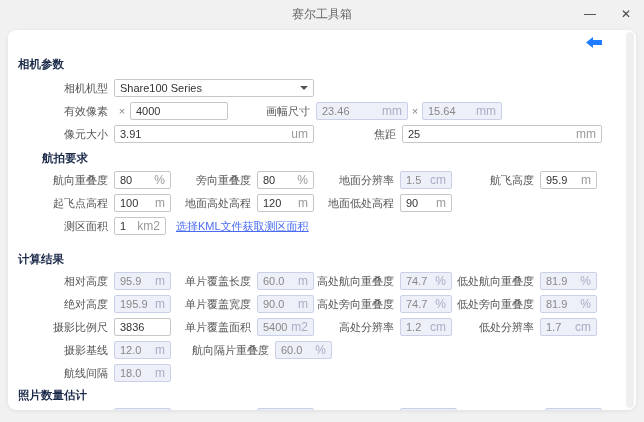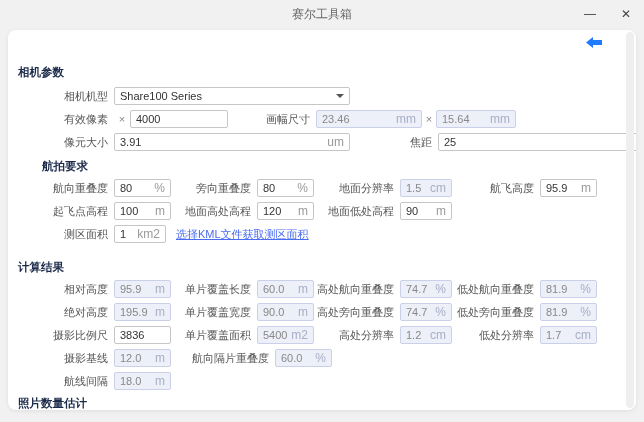--- a/index.html
+++ b/index.html
@@ -17,36 +17,36 @@
             color:#444; font-size:12px; cursor:default; }
   
   .card { position:absolute; left:8px; right:8px; top:30px; bottom:12px;
           background:#fff; border-radius:8px; box-shadow:0 1px 4px rgba(0,0,0,.08);
           padding:5px 4px 0 10px; overflow:hidden; }
   .scroll-track { position:absolute; top:2px; bottom:2px; right:2px; width:8px;
           background:#efefef; border-radius:4px; }
   .content { margin-right:14px; }
   .topbar { height:14px; display:flex; justify-content:flex-end; padding-right:16px; align-items:center; }
   .back-ic { width:16px; height:11px; }
-  .headrow { display:flex; justify-content:space-between; align-items:center; margin-top:16px; padding-right:16px; }
+  .headrow { display:flex; justify-content:space-between; align-items:center; margin-top:8px; padding-right:16px; }
   .sec-title { font-weight:bold; color:#1c2b4a; font-size:11.5px; }
   a.lnk { color:#4a6cf2; text-decoration:underline; font-size:11px; cursor:pointer; }
   
   .row { display:flex; align-items:center; margin-top:5px; }
   .lbl { text-align:right; color:#555; padding-right:6px; flex-shrink:0; white-space:nowrap; }
   .lbl-a{ width:96px; } .lbl-b{ width:86px; } .lbl-c{ width:86px; } .lbl-d{ width:88px; }
   .field { height:18px; border:1px solid #c6c6c6; border-radius:2px; background:#fff;
            display:flex; align-items:center; padding:0 5px; flex-shrink:0; }
   .field .val { flex:1; color:#333; white-space:nowrap; overflow:hidden; }
   .field .unit { color:#999; font-size:12px; margin-left:3px; flex-shrink:0; }
   .field.ro { background:#edf0f9; border-color:#c9d0e8; }
   .field.ro .val { color:#888; }
   .field.ro .unit { color:#a8aec6; }
   .f-sm{ width:52px; } .f-md{ width:57px; }
-  .wide-a{ width:236px;gap:12px; } .w86{width:86px;} .w98{width:98px;} .w92{width:106px;gap:20px;} .w94{width:80px;}
+  .wide-a{ width:200px;gap:12px; } .w86{width:86px;} .w98{width:98px;} .w92{width:92px;gap:20px;} .w94{width:80px;}
   .sep { width:16px; text-align:center; color:#888; flex-shrink:0; }
   .sep2 { width:14px; text-align:center; color:#888; flex-shrink:0; }
   .dropdown { justify-content:space-between; cursor:default; }
   .caret { width:0; height:0; border-left:4px solid transparent; border-right:4px solid transparent;
            border-top:4px solid #555; margin-left:6px; flex-shrink:0; }
   .sec-head { margin-top:8px;margin-left:24px; }
   .mt-lg { margin-top:17px; }
   .mt-md { margin-top:6px; }
   .kml { margin-left:10px; }
 </style>

